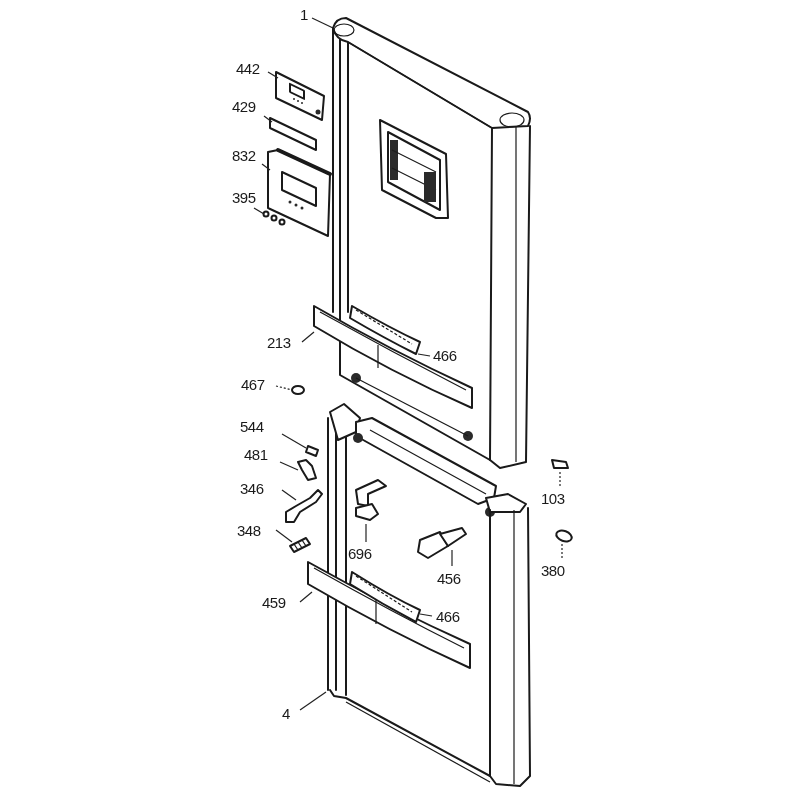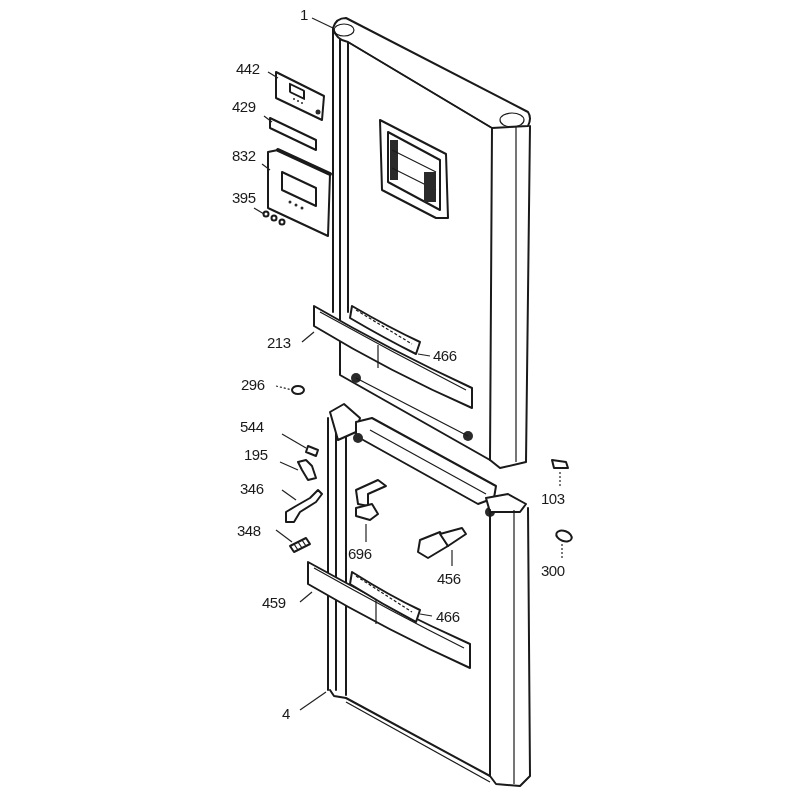--- a/index.html
+++ b/index.html
@@ -153,25 +153,25 @@
   </g>
 </svg>
 
 <span class="label" style="left:300px;top:7px">1</span>
 <span class="label" style="left:236px;top:61px">442</span>
 <span class="label" style="left:232px;top:99px">429</span>
 <span class="label" style="left:232px;top:148px">832</span>
 <span class="label" style="left:232px;top:190px">395</span>
 <span class="label" style="left:267px;top:335px">213</span>
 <span class="label" style="left:433px;top:348px">466</span>
-<span class="label" style="left:241px;top:377px">296</span>
+<span class="label" style="left:241px;top:377px">467</span>
 <span class="label" style="left:240px;top:419px">544</span>
-<span class="label" style="left:244px;top:447px">195</span>
+<span class="label" style="left:244px;top:447px">481</span>
 <span class="label" style="left:240px;top:481px">346</span>
 <span class="label" style="left:237px;top:523px">348</span>
 <span class="label" style="left:541px;top:491px">103</span>
 <span class="label" style="left:348px;top:546px">696</span>
 <span class="label" style="left:437px;top:571px">456</span>
-<span class="label" style="left:541px;top:563px">300</span>
+<span class="label" style="left:541px;top:563px">380</span>
 <span class="label" style="left:262px;top:595px">459</span>
 <span class="label" style="left:436px;top:609px">466</span>
 <span class="label" style="left:282px;top:706px">4</span>
 </div>
 
 </body></html>

